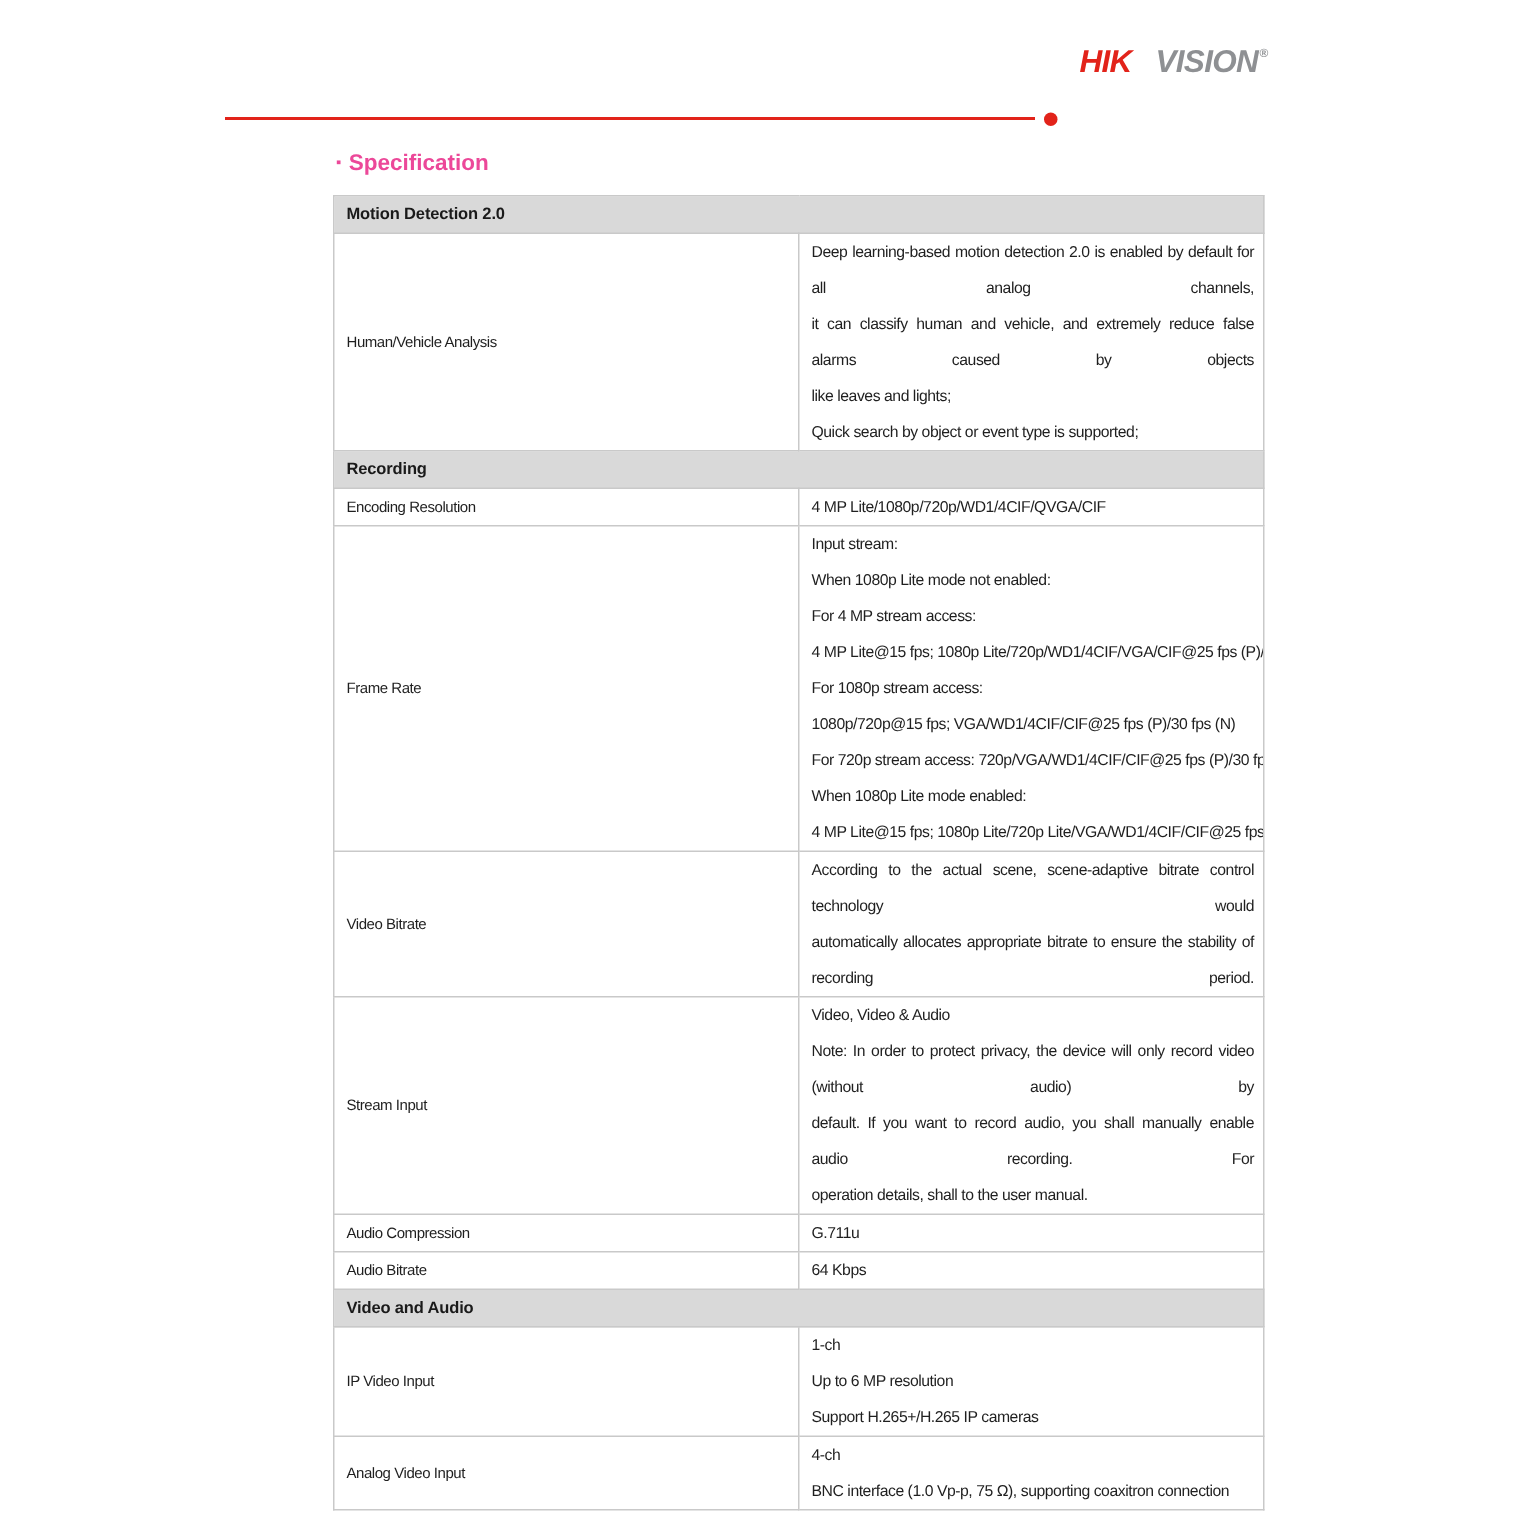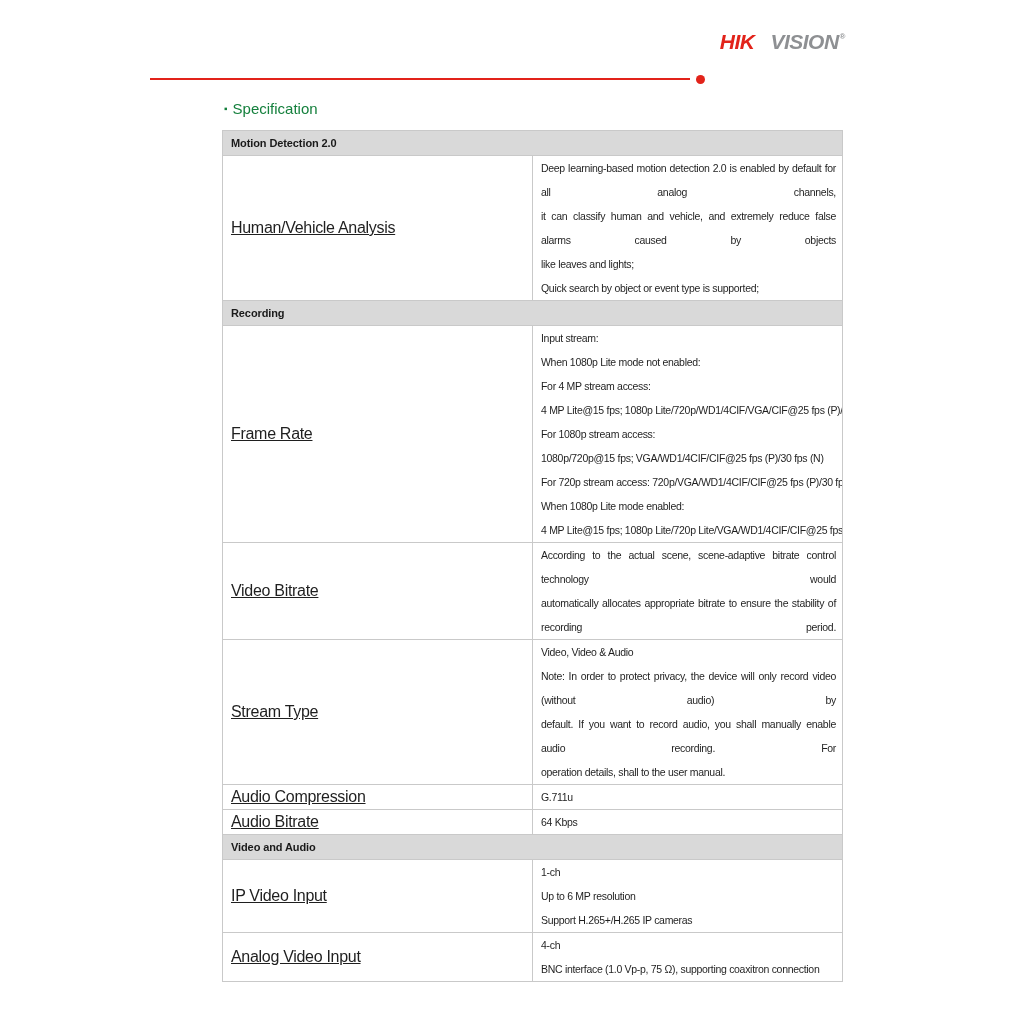--- a/index.html
+++ b/index.html
@@ -50,22 +50,22 @@
     border-radius: 50%;
     background: var(--brand-red, #e2231a);
   }
 
   
   .heading {
     position: absolute;
     left: 224px;
     top: 100px;
     font-size: 15px;
-    font-weight: normal;
-    color: #15803d;
+    font-weight: bold;
+    color: #ec4899;
   }
   .heading .bullet {
     font-size: 10px;
     vertical-align: 2px;
     margin-right: 5px;
   }
 
   
   table.spec {
     position: absolute;
@@ -84,24 +84,23 @@
     font-weight: bold;
     font-size: 11px;
     color: #1a1a1a;
     height: 25px;
     padding: 0 8px;
     letter-spacing: -0.1px;
   }
   td.label {
     width: 178px;
     padding: 0 8px;
-    font-size: 16px;
+    font-size: 10px;
     letter-spacing: -0.3px;
     overflow: hidden;
-    text-decoration: underline;
   }
   td.value {
     padding: 0 6px 0 8px;
     font-size: 10.5px;
     letter-spacing: -0.3px;
     overflow: hidden;
   }
   .line {
     line-height: 24px;
     white-space: nowrap;
@@ -137,20 +136,26 @@
           <td class="label">Human/Vehicle Analysis</td>
           <td class="value">
             <div class="line j">Deep learning-based motion detection 2.0 is enabled by default for all analog channels,</div>
             <div class="line j">it can classify human and vehicle, and extremely reduce false alarms caused by objects</div>
             <div class="line">like leaves and lights;</div>
             <div class="line">Quick search by object or event type is supported;</div>
           </td>
         </tr>
         <tr class="section">
           <td colspan="2">Recording</td>
+        </tr>
+        <tr>
+          <td class="label">Encoding Resolution</td>
+          <td class="value">
+            <div class="line">4 MP Lite/1080p/720p/WD1/4CIF/QVGA/CIF</div>
+          </td>
         </tr>
         <tr>
           <td class="label">Frame Rate</td>
           <td class="value">
             <div class="line">Input stream:</div>
             <div class="line">When 1080p Lite mode not enabled:</div>
             <div class="line">For 4 MP stream access:</div>
             <div class="line">4 MP Lite@15 fps; 1080p Lite/720p/WD1/4CIF/VGA/CIF@25 fps (P)/30 fps (N)</div>
             <div class="line">For 1080p stream access:</div>
             <div class="line">1080p/720p@15 fps; VGA/WD1/4CIF/CIF@25 fps (P)/30 fps (N)</div>
@@ -160,21 +165,21 @@
           </td>
         </tr>
         <tr>
           <td class="label">Video Bitrate</td>
           <td class="value">
             <div class="line j">According to the actual scene, scene-adaptive bitrate control technology would</div>
             <div class="line j">automatically allocates appropriate bitrate to ensure the stability of recording period.</div>
           </td>
         </tr>
         <tr>
-          <td class="label">Stream Type</td>
+          <td class="label">Stream Input</td>
           <td class="value">
             <div class="line">Video, Video &amp; Audio</div>
             <div class="line j">Note: In order to protect privacy, the device will only record video (without audio) by</div>
             <div class="line j">default. If you want to record audio, you shall manually enable audio recording. For</div>
             <div class="line">operation details, shall to the user manual.</div>
           </td>
         </tr>
         <tr>
           <td class="label">Audio Compression</td>
           <td class="value">

